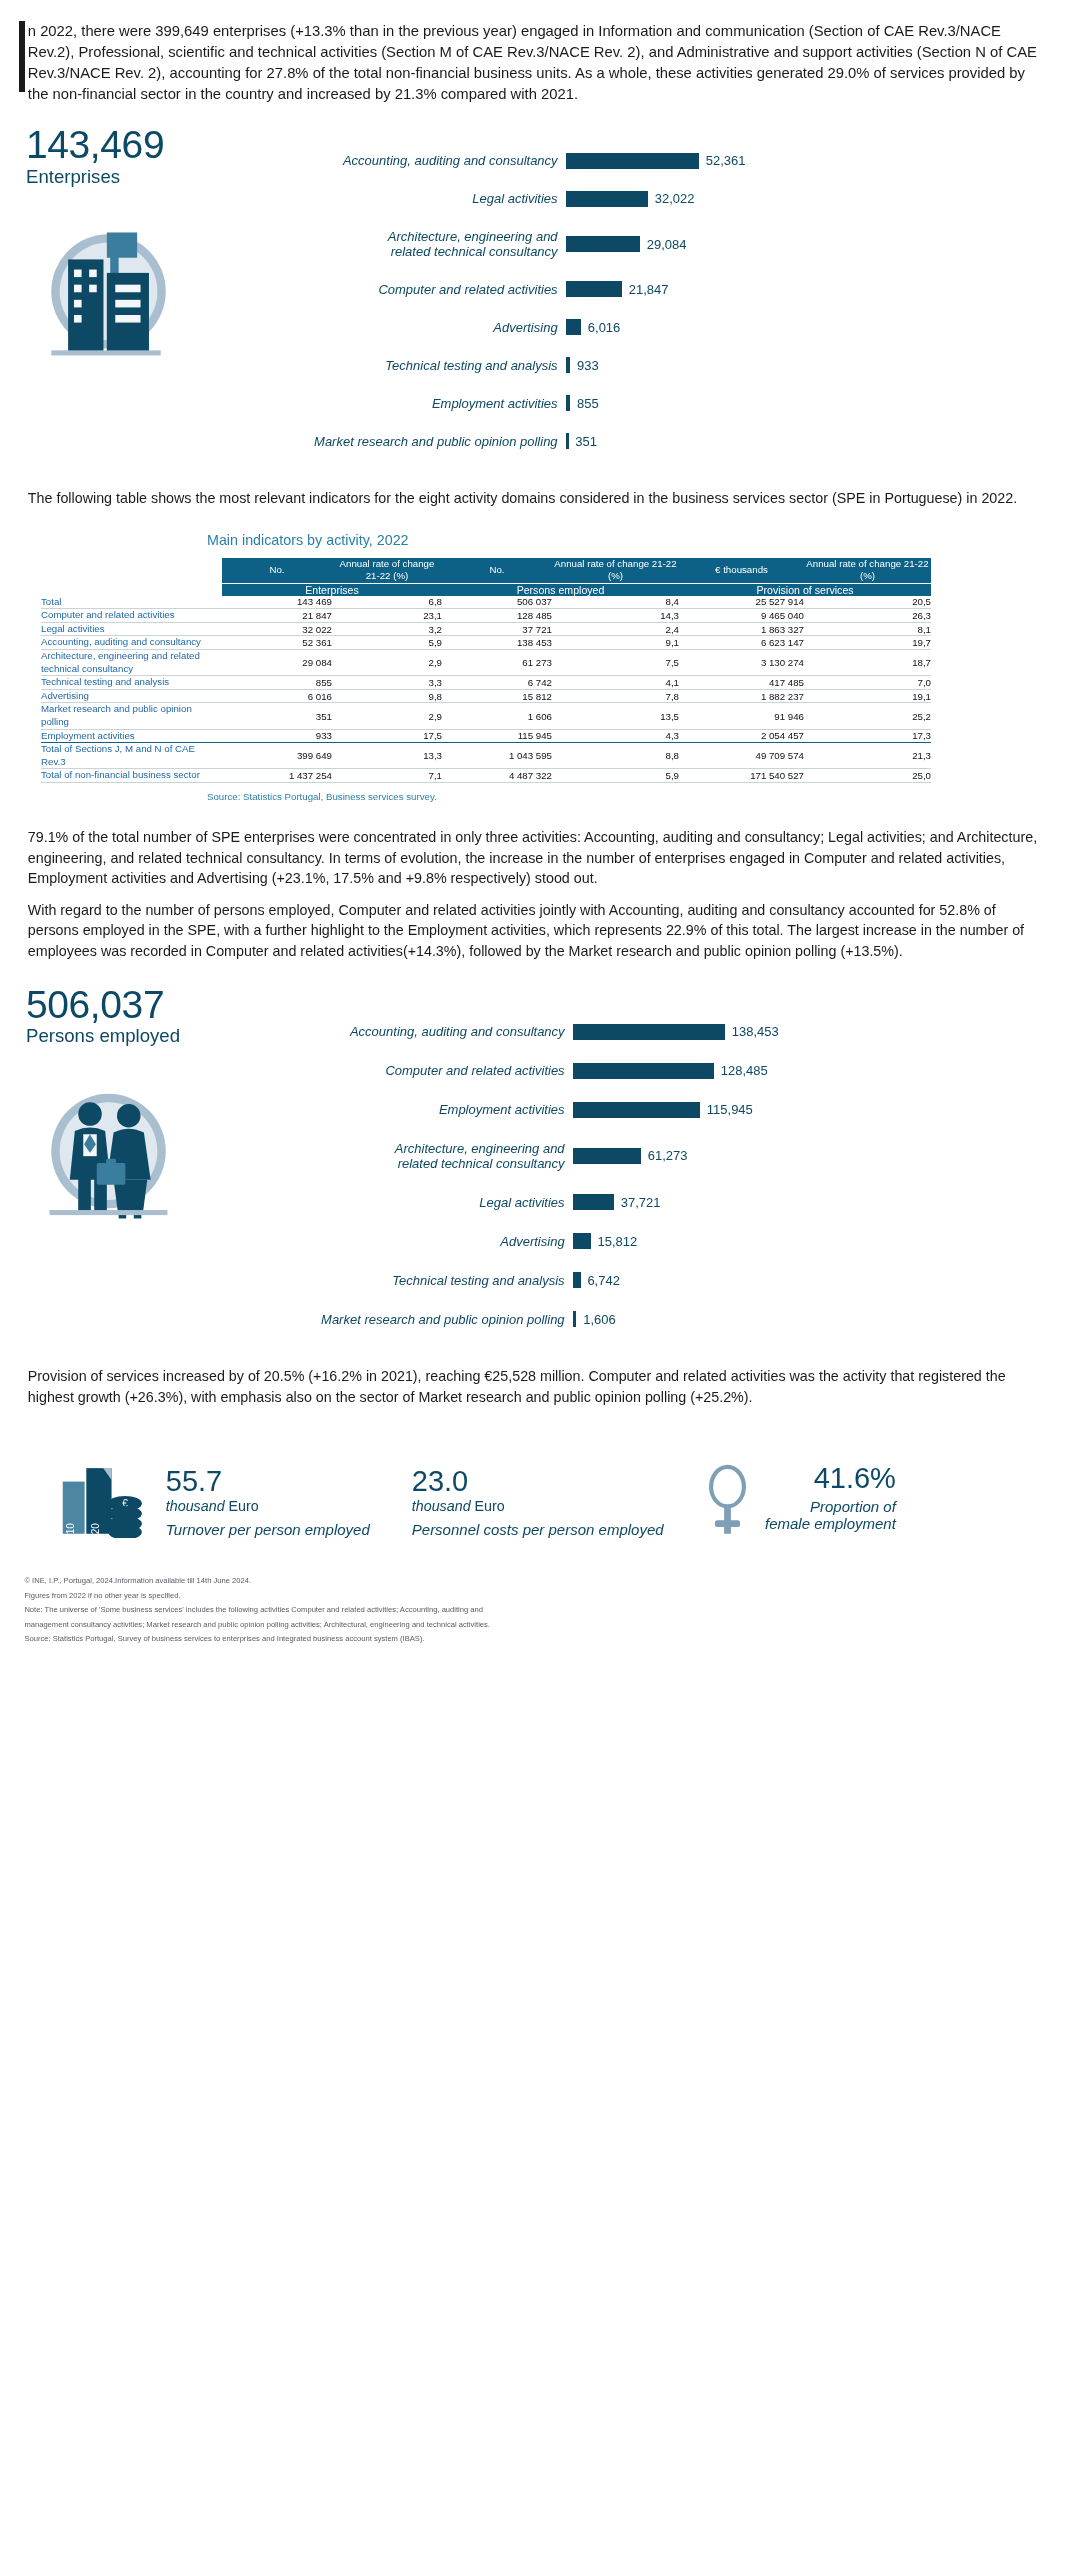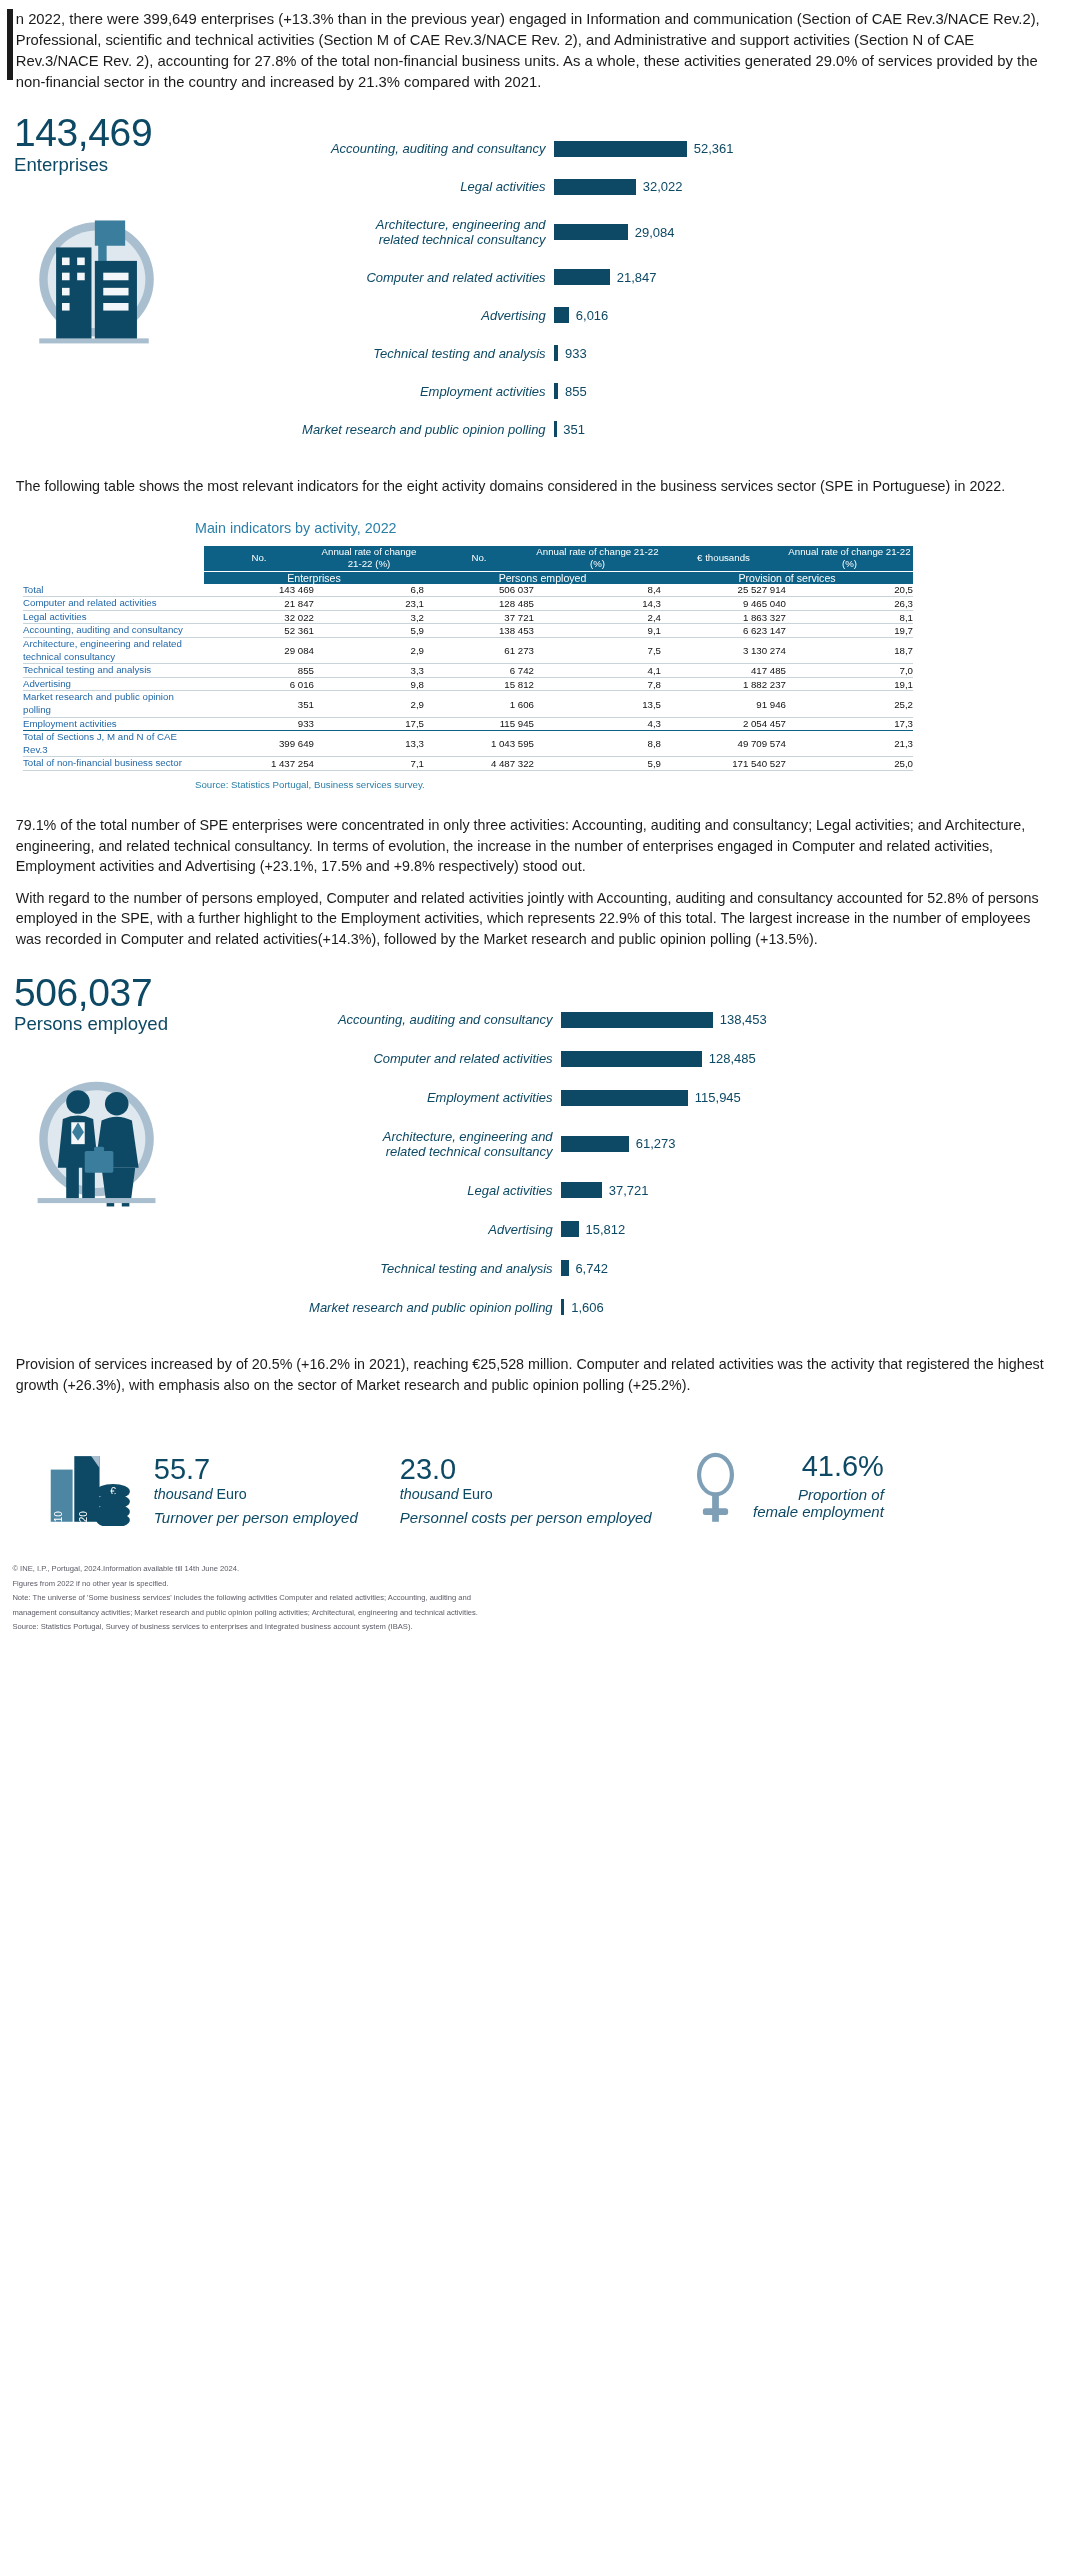--- a/index.html
+++ b/index.html
@@ -3,21 +3,21 @@
 <meta charset="utf-8">
 <style>
   * { box-sizing: border-box; }
   html, body { margin:0; padding:0; }
   body {
     width:1072px;
     background:#ffffff;
     font-family:"Liberation Sans", sans-serif;
     color:#0d4964;
   }
-  .page { width:1072px; position:relative; padding:4px; }
+  .page { width:1072px; position:relative; padding:16px; }
 
   
   .intro {
     padding: 5px 11.8px 8.4px 11.8px;
     font-size:14.8px;
     line-height:1.42;
     color:#1b1b1b;
     position:relative;
   }
   .intro .dropcap-rule {
@@ -89,21 +89,21 @@
   
   .table-wrap { padding: 0 10px 0 10px; }
   .table-title {
     color:#2b7fa8;
     font-size:14.3px;
     margin:0 0 10px 181px;
   }
   table.ind {
     border-collapse:collapse;
     width:888px;
-    margin-left:9px;
+    margin-left:15px;
     table-layout:fixed;
   }
   table.ind th, table.ind td { padding:0; }
   .hdr-cell {
     background:#0d6186;
     color:#ffffff;
     font-size:9.7px;
     line-height:1.25;
     text-align:center;
     vertical-align:middle;

